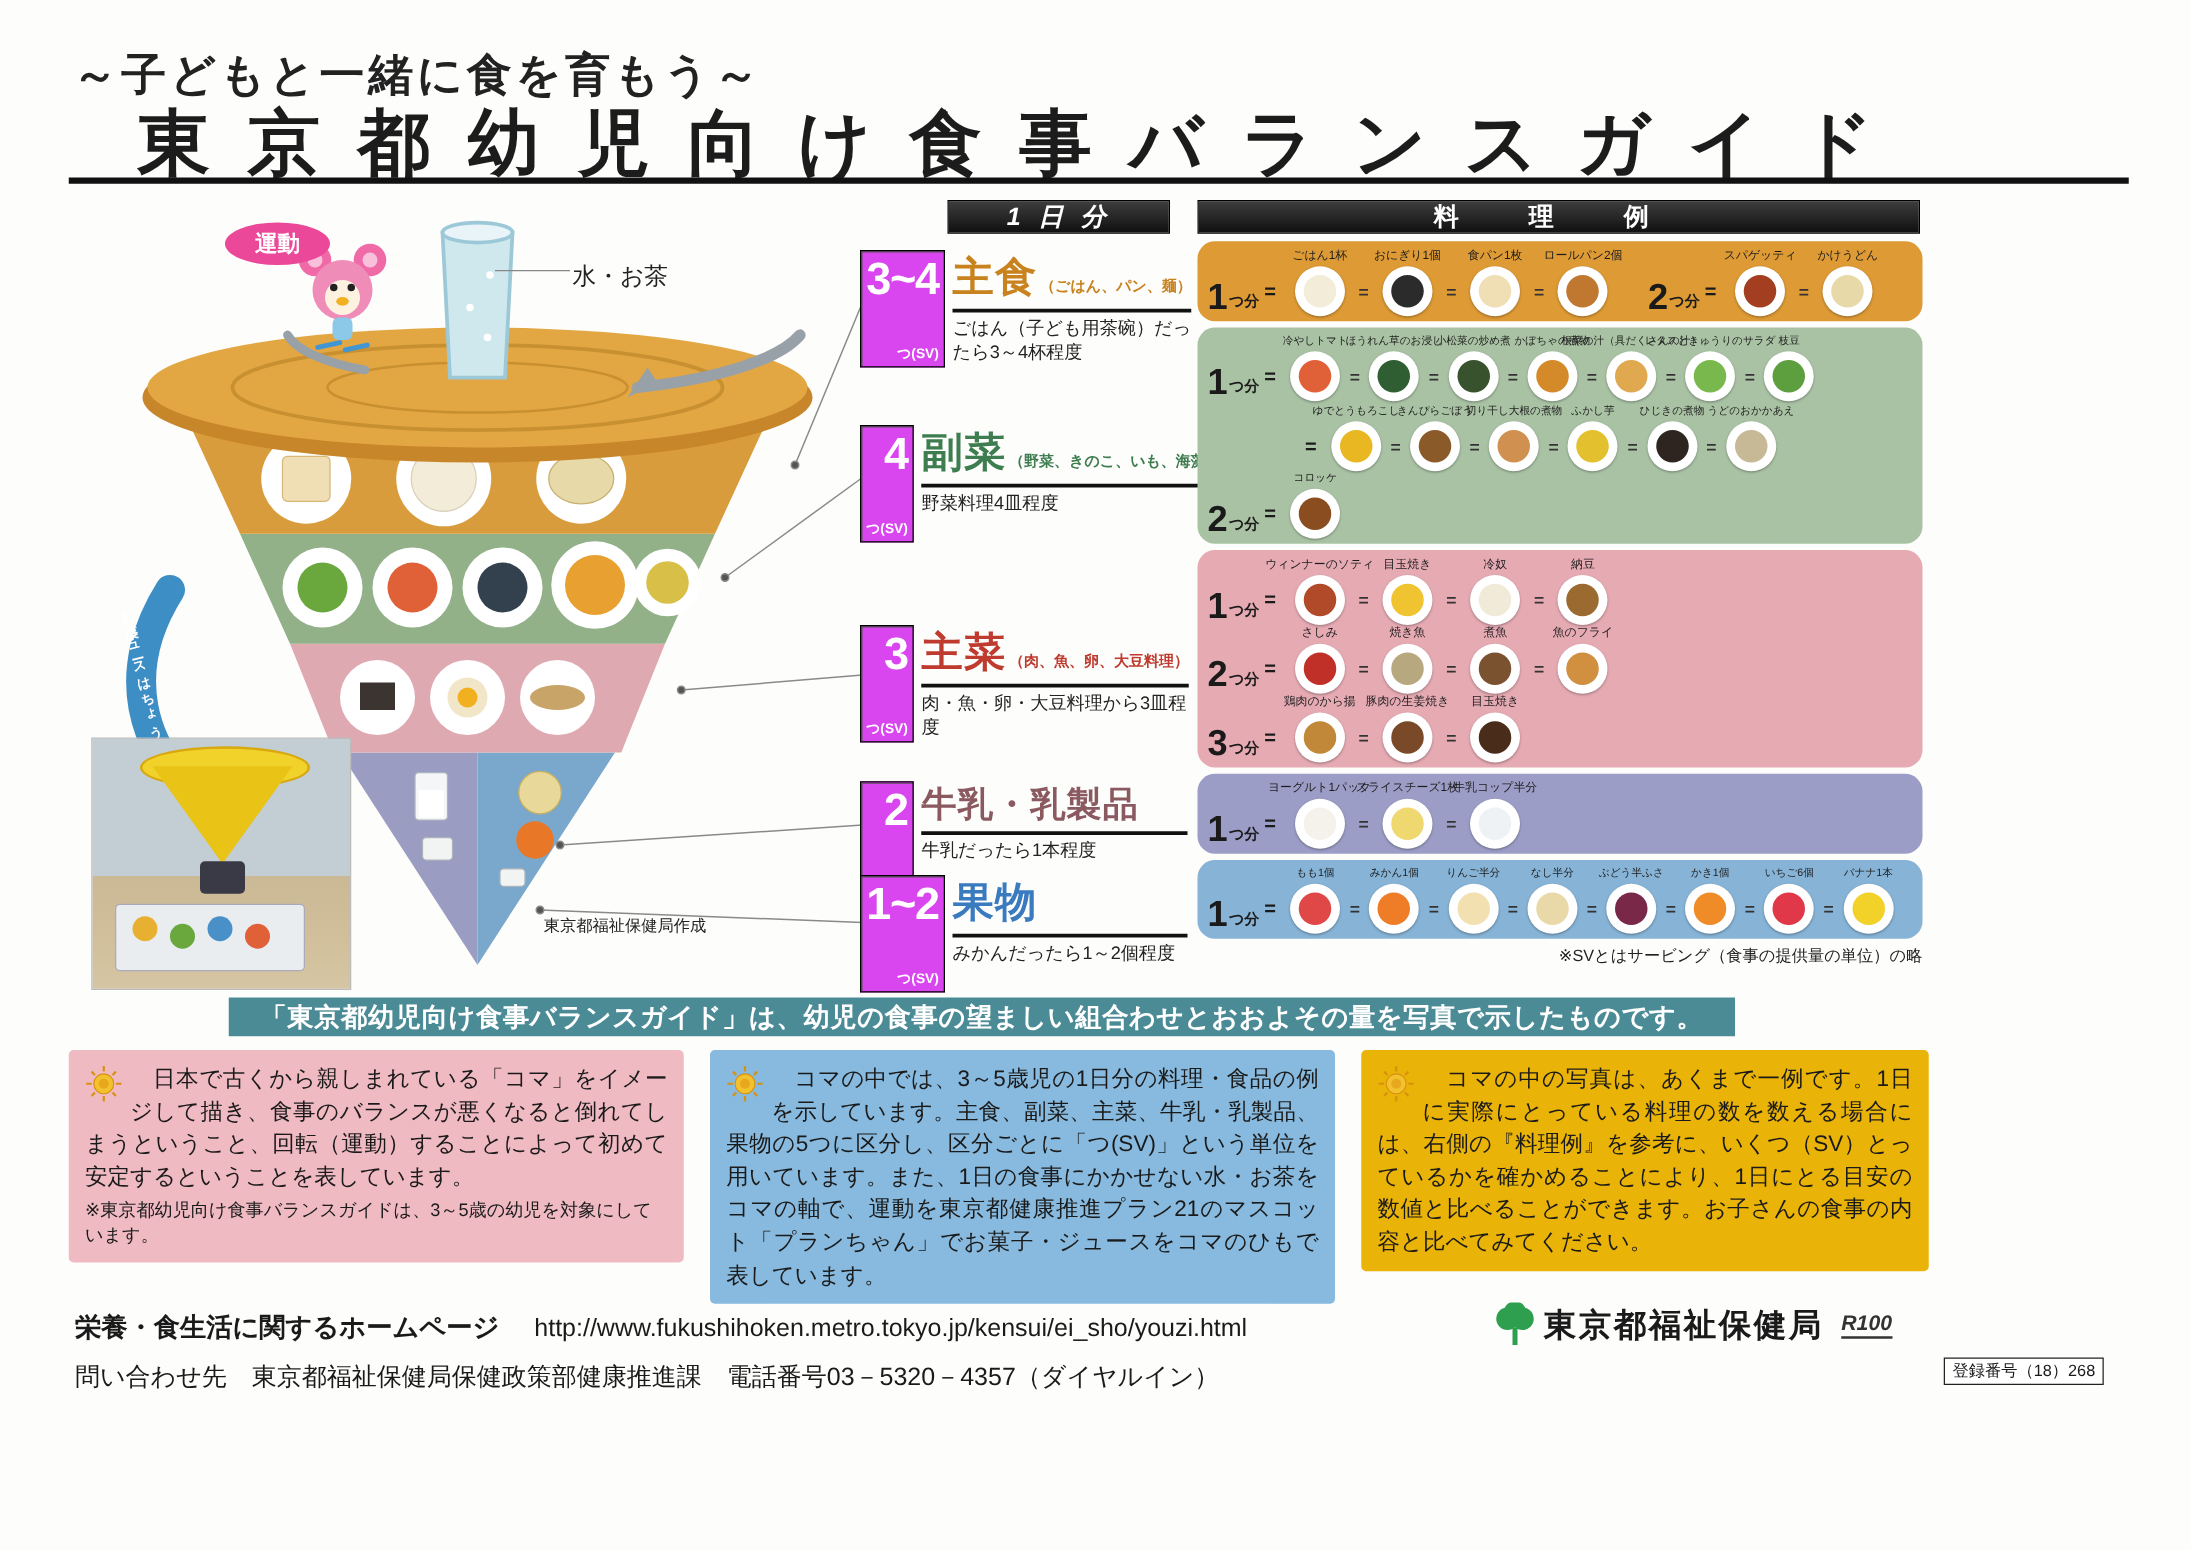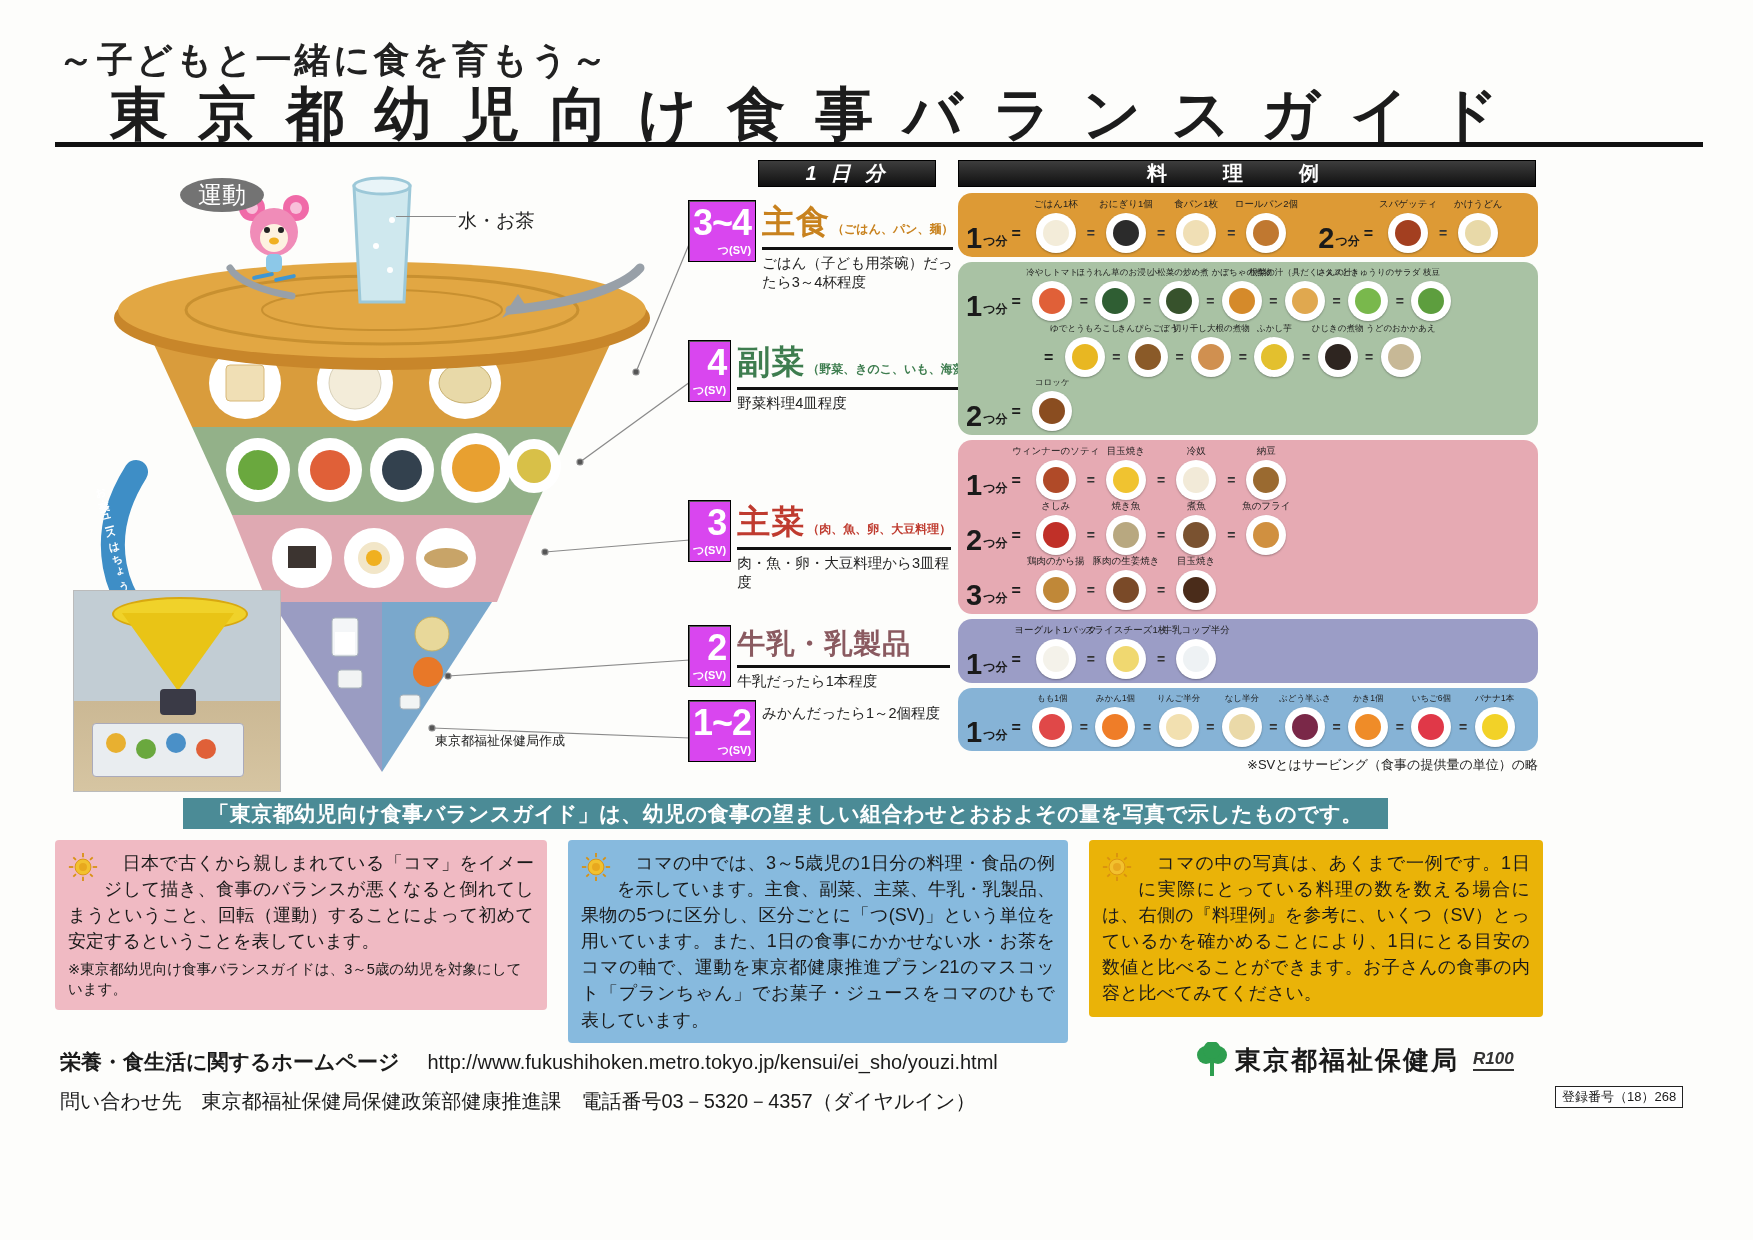--- a/index.html
+++ b/index.html
@@ -13,42 +13,42 @@
   .hdr-rule{position:absolute;left:55px;top:142px;width:1648px;height:5px;background:#111;}
   
   .bar{position:absolute;height:27px;background:linear-gradient(180deg,#3d3d3d,#101010);
        border:1px solid #000;color:#fff;font-weight:bold;font-size:20px;
        display:flex;align-items:center;justify-content:center;}
   #bar-daily{left:758px;top:160px;width:178px;letter-spacing:14px;padding-left:10px;box-sizing:border-box;font-style:italic;}
   #bar-examples{left:958px;top:160px;width:578px;letter-spacing:56px;padding-left:28px;box-sizing:border-box;}
   
   .koma-wrap{position:absolute;left:40px;top:150px;width:660px;height:660px;}
   .koma-wrap svg{position:absolute;left:0;top:0;}
-  .bubble-exercise{position:absolute;left:140px;top:28px;width:84px;height:34px;background:#737373;
-     border-radius:50%;color:#fff;font-weight:normal;font-size:24px;display:flex;align-items:center;justify-content:center;}
+  .bubble-exercise{position:absolute;left:140px;top:28px;width:84px;height:34px;background:#ec4899;
+     border-radius:50%;color:#fff;font-weight:bold;font-size:18px;display:flex;align-items:center;justify-content:center;}
   .water-label{position:absolute;left:418px;top:58px;font-size:19px;color:#222;}
   .water-line{position:absolute;left:356px;top:66px;width:60px;height:1px;background:#888;}
   .ribbon-text{position:absolute;left:74px;top:328px;writing-mode:vertical-rl;color:#fff;
      font-size:10.5px;font-weight:bold;transform:rotate(-14deg);letter-spacing:1px;}
   .koma-credit{position:absolute;left:395px;top:582px;font-size:13px;color:#222;}
   .toy-photo{position:absolute;left:33px;top:440px;width:206px;height:200px;border:1px solid #bbb;
      background:linear-gradient(180deg,#c2cdd4 0%,#c2cdd4 55%,#cbb894 55%,#d6c5a2 100%);overflow:hidden;}
   .toy-cone{position:absolute;left:48px;top:22px;width:0;height:0;
      border-left:56px solid transparent;border-right:56px solid transparent;border-top:78px solid #e9c416;}
   .toy-top{position:absolute;left:38px;top:6px;width:132px;height:30px;border-radius:50%;background:#f0d22a;border:2px solid #d8a810;}
   .toy-base{position:absolute;left:86px;top:98px;width:36px;height:26px;background:#3a3a46;border-radius:4px;}
   .toy-tray{position:absolute;left:18px;top:132px;width:150px;height:52px;background:#e9edf0;border:1px solid #aab;border-radius:4px;}
   .toy-dot{position:absolute;width:20px;height:20px;border-radius:50%;}
   
   .cat-block{position:absolute;left:688px;width:262px;display:flex;align-items:flex-start;}
   .cat-0{top:200px;} .cat-1{top:340px;} .cat-2{top:500px;} .cat-3{top:625px;} .cat-4{top:700px;}
   .num-box{background:#d946ef;border:1px solid #000;color:#fff;text-align:right;
            padding:2px 4px 3px;margin-right:6px;flex:0 0 auto;box-shadow:1px 1px 0 #555 inset;}
   .num-box .num{font-size:36px;font-weight:bold;line-height:1.1;letter-spacing:-1px;}
-  .num-box .unit{font-size:11px;font-weight:bold;letter-spacing:0;}
+  .num-box .unit{font-size:11px;font-weight:bold;letter-spacing:0;margin-top:32px;}
   .cat-right{flex:1;}
   .cat-title{border-bottom:3px solid #111;padding-bottom:2px;white-space:nowrap;}
   .cat-label{font-size:33px;font-weight:bold;letter-spacing:1px;}
   .cat-3 .cat-label{font-size:28px;}
   .cat-paren{font-size:12px;font-weight:bold;margin-left:2px;}
   .cat-desc{font-size:14.5px;color:#222;margin-top:4px;line-height:1.3;}
   
   .examples{position:absolute;left:958px;top:193px;width:580px;}
   .ex-row{border-radius:14px;padding:5px 8px 4px;margin-bottom:5px;display:flex;flex-direction:column;box-sizing:border-box;}
   .ex-row.r0{flex-direction:row;column-gap:22px;}
@@ -247,20 +247,21 @@
           <div class="cat-title" style="color:#8a5a60"><span class="cat-label">牛乳・乳製品</span><span class="cat-paren"></span></div>
           <div class="cat-desc">牛乳だったら1本程度</div>
         </div>
       </div>
       <div class="cat-block cat-4">
         <div class="num-box">
           <div class="num">1~2</div>
           <div class="unit">つ(SV)</div>
         </div>
         <div class="cat-right">
+          <div class="cat-title" style="color:#3a7abf"><span class="cat-label">果物</span><span class="cat-paren"></span></div>
           <div class="cat-desc">みかんだったら1～2個程度</div>
         </div>
       </div>
     </div>
 
   <div class="examples">
     <div id="example-rows">
         <div class="ex-row r0" style="background: rgb(221, 154, 53);">
           <div class="ex-line">
             <span class="amt">

